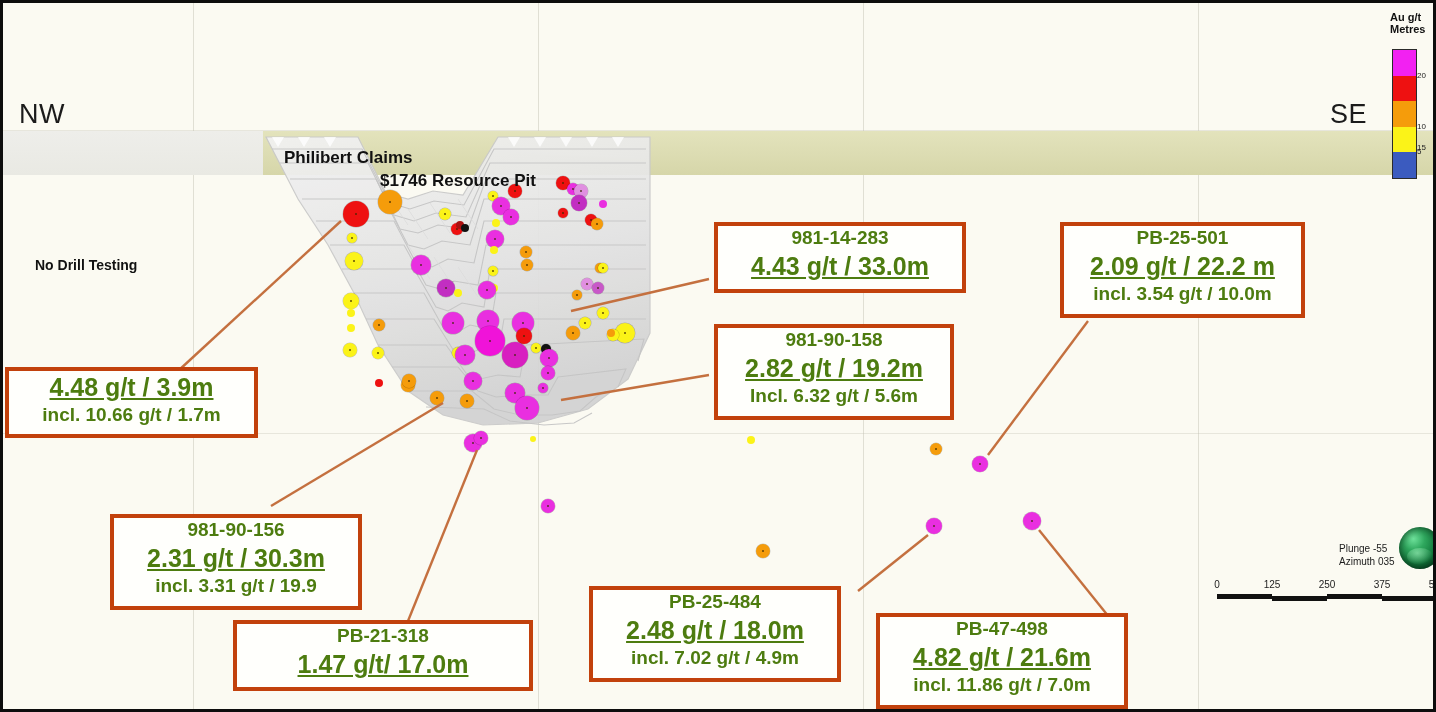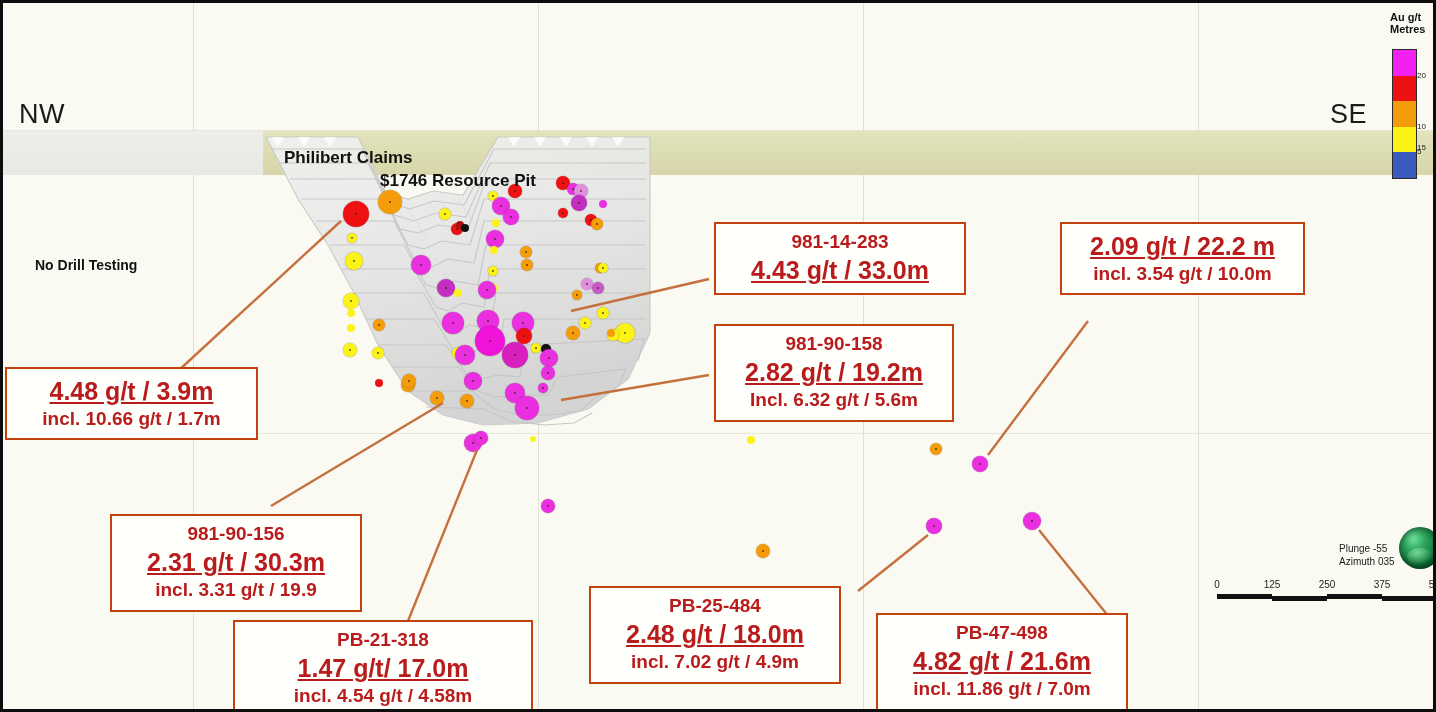--- a/index.html
+++ b/index.html
@@ -78,24 +78,24 @@
   }
   .dot.tiny{box-shadow:none;}
 
   
   .leaders{position:absolute;inset:0;pointer-events:none;}
 
   
   .callout{
     position:absolute;
     background:#fffffc;
-    border:2px solid #c2410c;
-    padding:6px 12px 7px;
+    border:4px solid #c2410c;
+    padding:0 12px 7px;
     text-align:center;
-    color:#b91c1c;
+    color:#4d7c0f;
     font-weight:bold;
     line-height:1.28;
     box-sizing:border-box;
     z-index:6;
   }
   .callout .ln1{font-size:19px;}
   .callout .ln2{font-size:25px;text-decoration:underline;}
   .callout .ln3{font-size:19px;}
 
   
@@ -452,21 +452,20 @@
 
   <div class="callout" style="left:107px; top:511px; width:252px;">
     <div class="ln1">981-90-156</div>
     <div class="ln2">2.31 g/t  / 30.3m</div>
     <div class="ln3">incl. 3.31 g/t / 19.9</div>
   </div>
 
   <div class="callout" style="left:230px; top:617px; width:300px;">
     <div class="ln1">PB-21-318</div>
     <div class="ln2">1.47 g/t/ 17.0m</div>
-    <div class="ln3">incl. 4.54 g/t / 4.58m</div>
   </div>
 
   <div class="callout" style="left:586px; top:583px; width:252px;">
     <div class="ln1">PB-25-484</div>
     <div class="ln2">2.48 g/t  / 18.0m</div>
     <div class="ln3">incl. 7.02 g/t / 4.9m</div>
   </div>
 
   <div class="callout" style="left:873px; top:610px; width:252px;">
     <div class="ln1">PB-47-498</div>
@@ -479,20 +478,21 @@
     <div class="ln2">4.43 g/t / 33.0m</div>
   </div>
 
   <div class="callout" style="left:711px; top:321px; width:240px;">
     <div class="ln1">981-90-158</div>
     <div class="ln2">2.82 g/t / 19.2m</div>
     <div class="ln3">Incl. 6.32 g/t / 5.6m</div>
   </div>
 
   <div class="callout" style="left:1057px; top:219px; width:245px;">
+    <div class="ln1">PB-25-501</div>
     <div class="ln2">2.09 g/t / 22.2 m</div>
     <div class="ln3">incl. 3.54 g/t / 10.0m</div>
   </div>
 
   <div class="legend">
     <div class="legend-title">
       <div>Au g/t</div>
       <div>Metres</div>
     </div>
     <div class="legend-bar" id="legend-bar">

